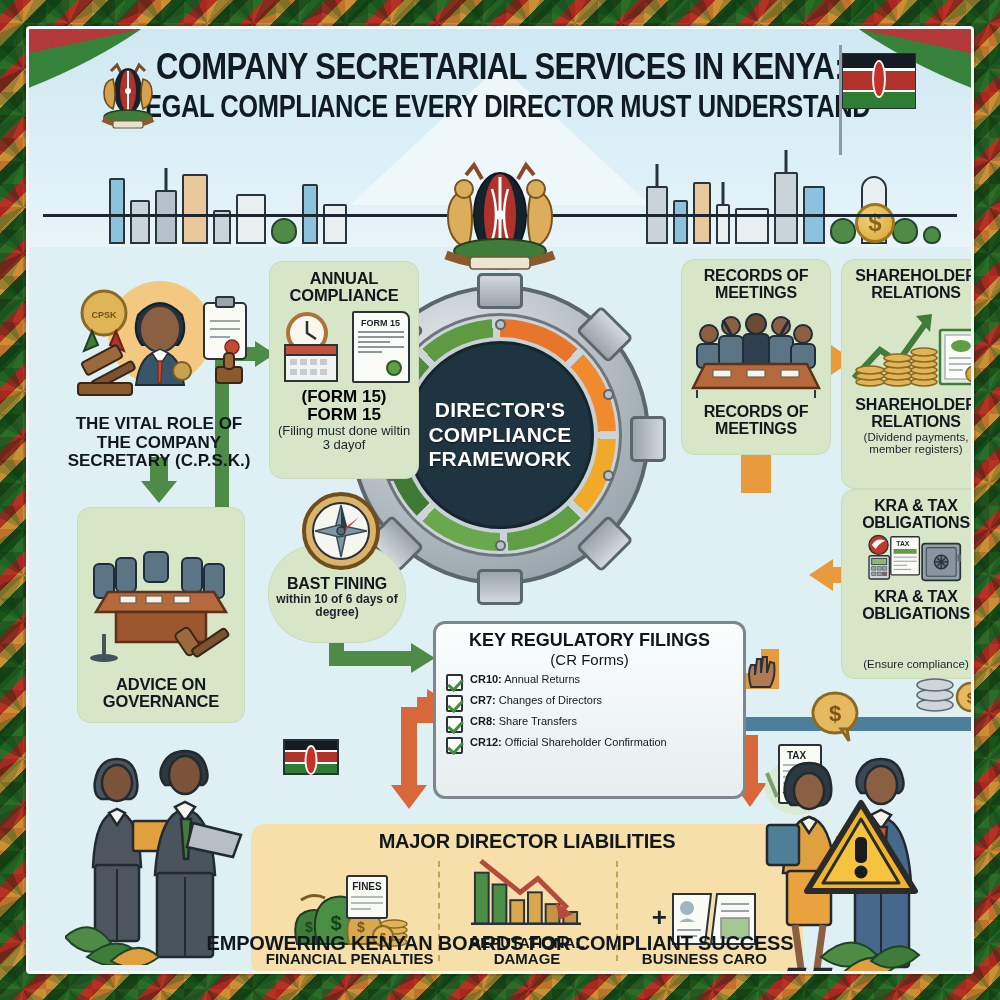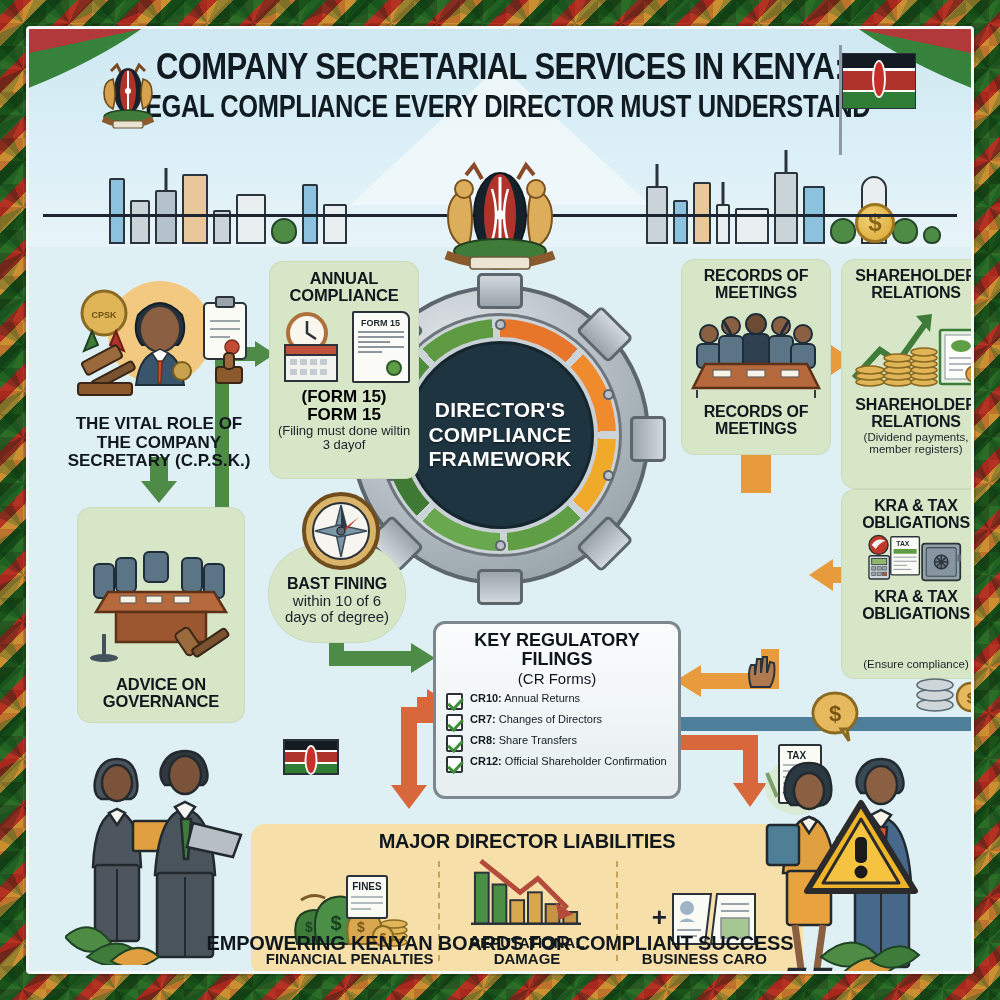--- a/index.html
+++ b/index.html
@@ -195,21 +195,21 @@
   .art { display: flex; align-items: flex-start; justify-content: center; gap: 9px; }
 
   
   #panel-annual { left: 240px; top: 232px; width: 150px; height: 218px; }
   #panel-annual .p-title { font-size: 16.5px; }
   #panel-annual .p-form { font-size: 17px; font-weight: bold; line-height: 1.05; }
   #panel-annual .p-caption { font-size: 13px; }
 
   #panel-bast { left: 239px; top: 516px; width: 138px; height: 98px; border-radius: 48px; }
   #panel-bast .p-title { font-size: 16px; }
-  #panel-bast .p-caption { font-size: 15px; }
+  #panel-bast .p-caption { font-size: 12px; font-weight: bold; }
 
   #panel-advice { left: 48px; top: 478px; width: 168px; height: 216px; }
   #panel-advice .p-title { font-size: 16.5px; }
 
   #panel-records { left: 652px; top: 230px; width: 150px; height: 196px; }
   #panel-records .p-title { font-size: 16px; }
 
   #panel-share { left: 812px; top: 230px; width: 150px; height: 230px; }
   #panel-share .p-title { font-size: 16px; }
   #panel-share .p-sub { font-size: 11.5px; }
@@ -226,21 +226,21 @@
     position: absolute; left: 30px; top: 250px; width: 200px; z-index: 4;
     text-align: center;
   }
   #vital-role .vr-title {
     font-size: 17px; font-weight: bold; color: #10181e; line-height: 1.1;
     margin-top: 6px;
   }
 
   
   #filings {
-    position: absolute; left: 404px; top: 592px; width: 248px; height: 178px;
+    position: absolute; left: 404px; top: 592px; width: 313px; height: 178px;
     background: linear-gradient(180deg,#fbfdfd,#e6eef0);
     border: 3px solid #7c878e; border-radius: 12px; z-index: 6;
     padding: 7px 10px 8px 10px;
   }
   #filings .f-title { font-size: 18px; font-weight: bold; color: #0e161c; text-align: center; line-height: 1.05; }
   #filings .f-sub { font-size: 15px; color: #0e161c; text-align: center; margin-top: 1px; }
   #filings ul { list-style: none; margin-top: 5px; }
   #filings li { display: flex; align-items: flex-start; gap: 7px; margin-bottom: 3px; }
   .chk {
     flex: 0 0 auto; width: 17px; height: 17px; border: 2px solid #2a3238;

